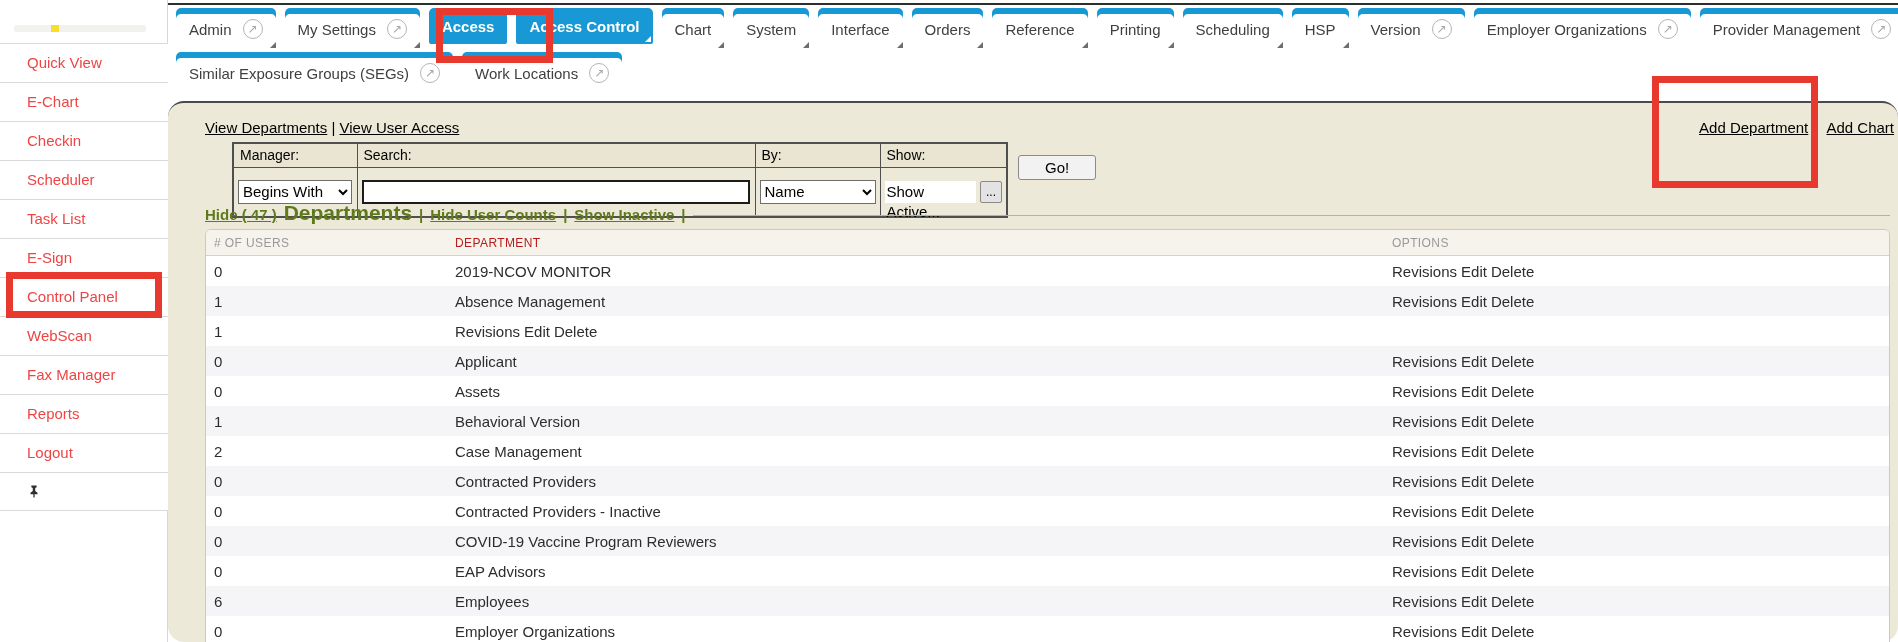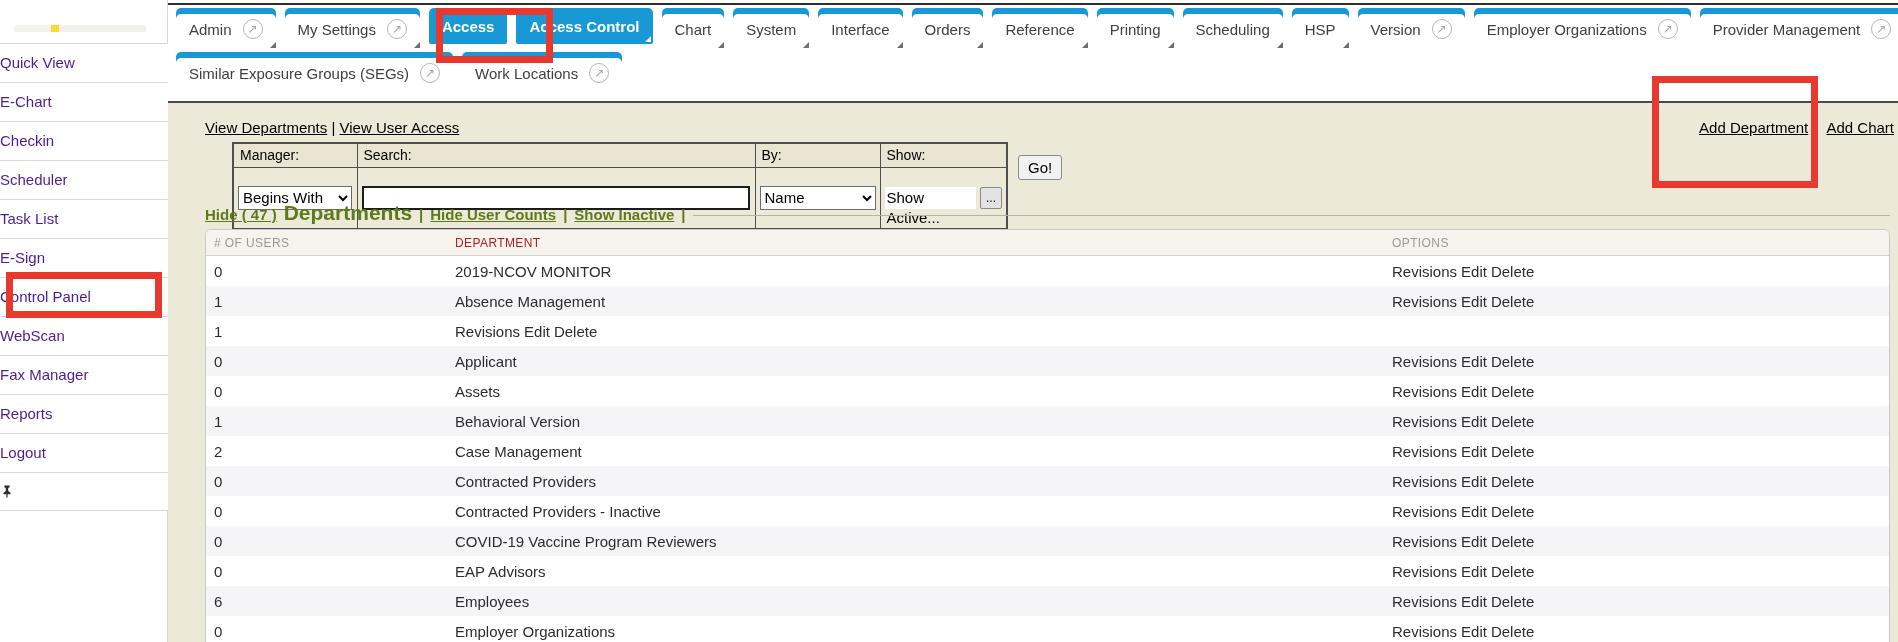--- a/index.html
+++ b/index.html
@@ -7,22 +7,22 @@
               font-family:"Liberation Sans", sans-serif; }
   #app { position:relative; width:1898px; height:642px; background:#fff; }
 
   
   #sidebar { position:absolute; left:0; top:0; width:168px; height:642px;
              background:#fff; border-right:1px solid #d8d8d8; z-index:5; }
   .side-logo { position:absolute; left:14px; top:25px; width:132px; height:7px;
                background:linear-gradient(90deg,#f2f0ec 0 28%, #f7d800 28% 34%, #f0eee9 34% 100%);
                opacity:.85; border-radius:2px; }
   .side-list { position:absolute; left:0; top:43px; width:168px; }
-  .side-item { height:39px; line-height:38px; font-size:15px;
-               color:#4c1d95; border-top:1px solid #d9d9d9; cursor:pointer; background:#fff; }
+  .side-item { height:39px; line-height:38px; padding-left:27px; font-size:15px;
+               color:#ef4444; border-top:1px solid #d9d9d9; cursor:pointer; background:#fff; }
   .side-item.pin-row { border-bottom:1px solid #d9d9d9; display:flex; align-items:center; }
   .pin-svg { width:14px; height:15px; fill:#2f2f2f; }
 
   
   #topline { position:absolute; left:168px; top:3px; right:0; height:2px; background:#2e2e2e; }
   .tabs-row { position:absolute; left:176px; display:flex; gap:9px; z-index:2; }
   #tabs1 { top:8px; } #tabs2 { top:52px; }
   .tab { position:relative; display:flex; align-items:center; height:36px;
          padding:6px 13px 0 13px; background:#fff; border-radius:5px 5px 2px 2px;
          font-size:15px; color:#3f3f3f; cursor:pointer; white-space:nowrap;
@@ -31,42 +31,42 @@
   .ext-icon { display:inline-flex; align-items:center; justify-content:center;
               width:20px; height:20px; margin-left:11px; border:1px solid #b5b5b5;
               border-radius:50%; color:#a8a8a8; font-size:12px; background:#fff; }
   .fold { position:absolute; right:0; bottom:-4px; width:0; height:0;
           border-left:6px solid transparent; border-bottom:6px solid #6e6e6e; }
   .tab.active .fold { border-bottom-color:#fff; bottom:2px; right:2px; }
 
   
   :root { --blue:#1898d4; --beige:#ece9d8; --green:#5f7a1c; --red:#e8392f; }
   #panel { position:absolute; left:168px; top:101px; right:0; bottom:0;
-           background:var(--beige); border-top:2px solid #4a4a4a; }
+           background:var(--beige); border-top:2px solid #4a4a4a;border-radius:16px; }
   .link-black { color:#000; text-decoration:underline; cursor:pointer; font-size:15px; }
   #view-links { position:absolute; left:37px; top:16px; font-size:15px; color:#000; }
   #add-links  { position:absolute; right:4px; top:16px; font-size:15px; white-space:nowrap; }
   #add-links .link-black { margin-left:14px;margin-top:20px; }
 
   
   #crit-wrap { position:absolute; left:64px; top:39px; display:flex; align-items:flex-start; }
   #crit-table { border-collapse:collapse; border:2px solid #4f4f4f; }
   #crit-table td { border:1px solid #4f4f4f; font-size:14px; color:#000; vertical-align:middle; }
   #crit-table tr.hdr td { background:#e9e5d2; padding:2px 6px; height:24px; }
-  #crit-table tr.ctl td { background:var(--beige); padding:18px 4px; height:22px; }
+  #crit-table tr.ctl td { background:var(--beige); padding:12px 4px; height:22px; }
   .c-criteria { width:124px; } .c-search { width:398px; } .c-by { width:125px; } .c-show { width:127px; }
   select { font-family:"Liberation Sans",sans-serif; font-size:15px; height:24px;
            border:1px solid #6e6e6e; background:#fff; color:#000; }
   #criteria-select { width:114px; } #by-select { width:116px; }
   #search-input { width:388px; height:24px; border:2px solid #1c1c1c; font-size:15px; padding:0 3px; }
   .show-cell { display:flex; align-items:center; gap:4px; }
   .show-text { font-size:15px; background:#fff; padding:1px 2px; flex:1; height:22px; line-height:20px; }
   .dots-btn { width:22px; height:22px; font-size:12px; background:#e3e3e3;
               border:1px solid #8a8a8a; border-radius:2px; cursor:pointer; }
-  #go-btn { margin:13px 0 0 10px; font-size:15px; padding:3px 9px; background:#f2f2f2;
+  #go-btn { margin:13px 0 0 10px; font-size:15px; padding:3px 26px; background:#f2f2f2;
             border:1px solid #8a8a8a; border-radius:3px; cursor:pointer; color:#000;
             font-family:"Liberation Sans",sans-serif; }
 
   
   #list-header { position:absolute; left:37px; top:98px; right:8px;
                  display:flex; align-items:baseline; gap:7px; color:var(--green);
                  font-size:15px; font-weight:bold; white-space:nowrap; }
   #list-header .glink { text-decoration:underline; cursor:pointer; }
   #list-title { font-size:21px; }
   #list-header .rule { flex:1; height:1px; background:#b3b3a6; align-self:center; margin-top:4px; }

